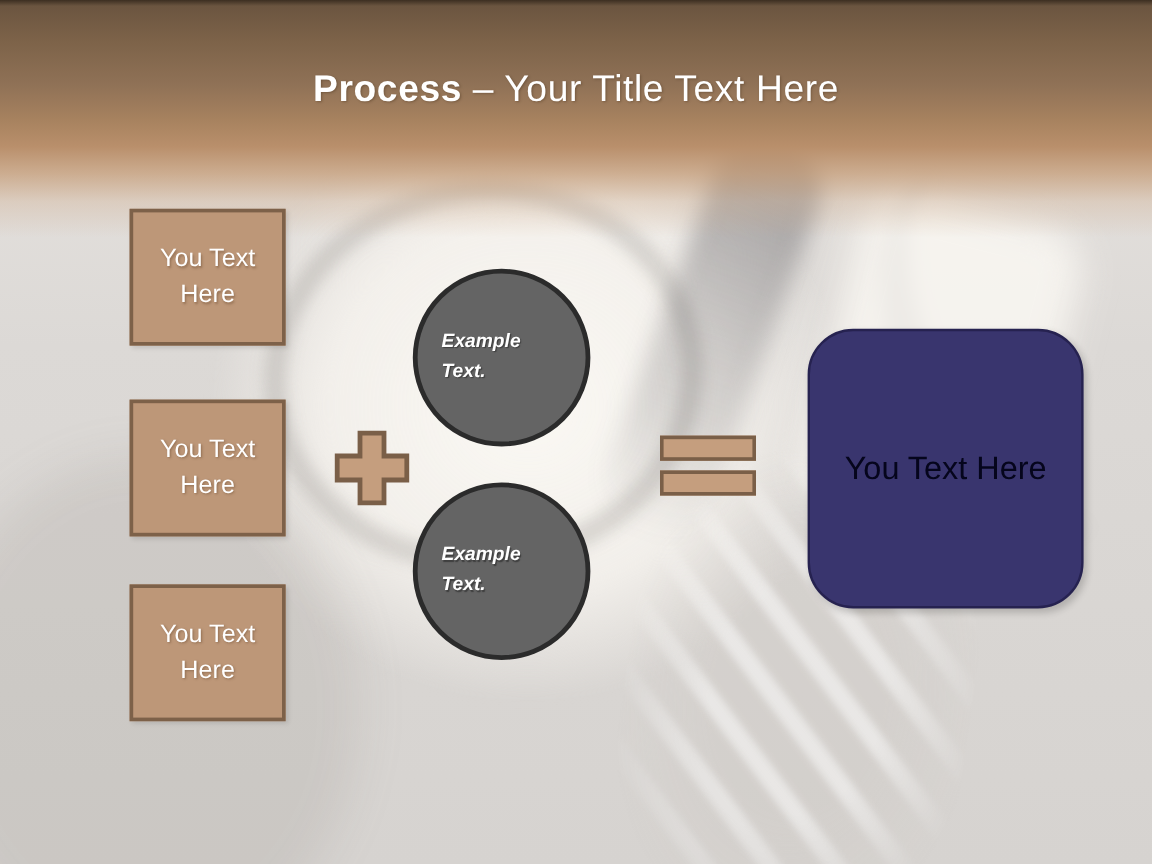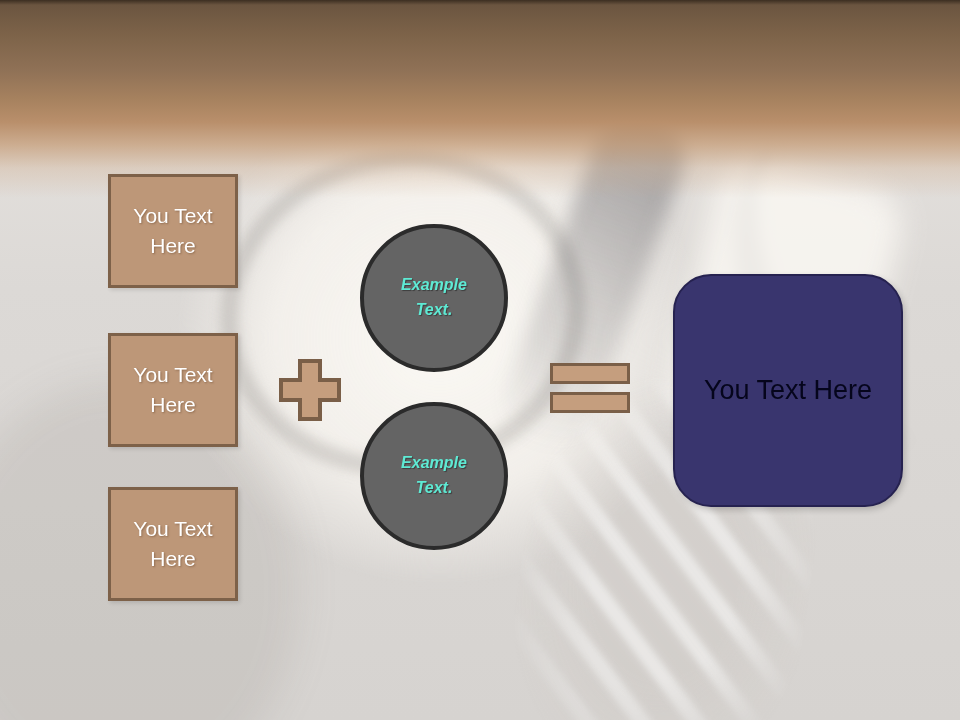--- a/index.html
+++ b/index.html
@@ -64,24 +64,24 @@
     background:#bd9778;border:3px solid #7d6149;
     display:flex;align-items:center;justify-content:center;text-align:center;
     color:#fff;font-size:21px;line-height:1.45;
     text-shadow:1px 1px 2px rgba(90,60,35,0.45);
     box-shadow:2px 2px 4px rgba(0,0,0,0.12);
   }
   .tan-box .lbl{width:100px;}
   .box-1{top:174px;} .box-2{top:333px;} .box-3{top:487px;}
   
   .gray-circle{
-    position:absolute;left:360px;width:148px;height:148px;box-sizing:border-box;
+    position:absolute;left:344px;width:148px;height:148px;box-sizing:border-box;
     background:#646464;border:4px solid #2b2b2b;border-radius:50%;
-    display:flex;align-items:center;justify-content:center;text-align:center;
-    color:#5eead4;font-size:16px;font-weight:700;font-style:italic;line-height:1.55;
+    display:flex;align-items:center;justify-content:center;
+    color:#ffffff;font-size:16px;font-weight:700;font-style:italic;line-height:1.55;
     text-shadow:1px 1px 1px rgba(0,0,0,0.4);
   }
   .gray-circle .lbl{width:100px;}
   .circle-1{top:224px;} .circle-2{top:402px;}
   
   .plus-wrap{position:absolute;left:278px;top:358px;width:64px;height:64px;}
   .equals-wrap{position:absolute;left:550px;top:363px;width:80px;height:50px;}
   .equals-bar{
     box-sizing:border-box;width:80px;height:21px;background:#c59e7e;border:3px solid #7a5f48;
   }
@@ -105,20 +105,23 @@
     <div class="bg-collar-ring"></div>
     <div class="bg-strap-a"></div>
     <div class="bg-strap-b"></div>
     <div class="bg-wedge"></div>
     <div class="bg-tie"></div>
     <div class="bg-lapel-shadow"></div>
   </div>
 
   <div class="header"></div>
 
+  <div class="title">
+    <span class="emph">Process</span><span class="rest">– Your Title Text Here</span>
+  </div>
 
   <div class="tan-box box-1">
     <span class="lbl">You Text Here</span>
   </div>
   <div class="tan-box box-2">
     <span class="lbl">You Text Here</span>
   </div>
   <div class="tan-box box-3">
     <span class="lbl">You Text Here</span>
   </div>

